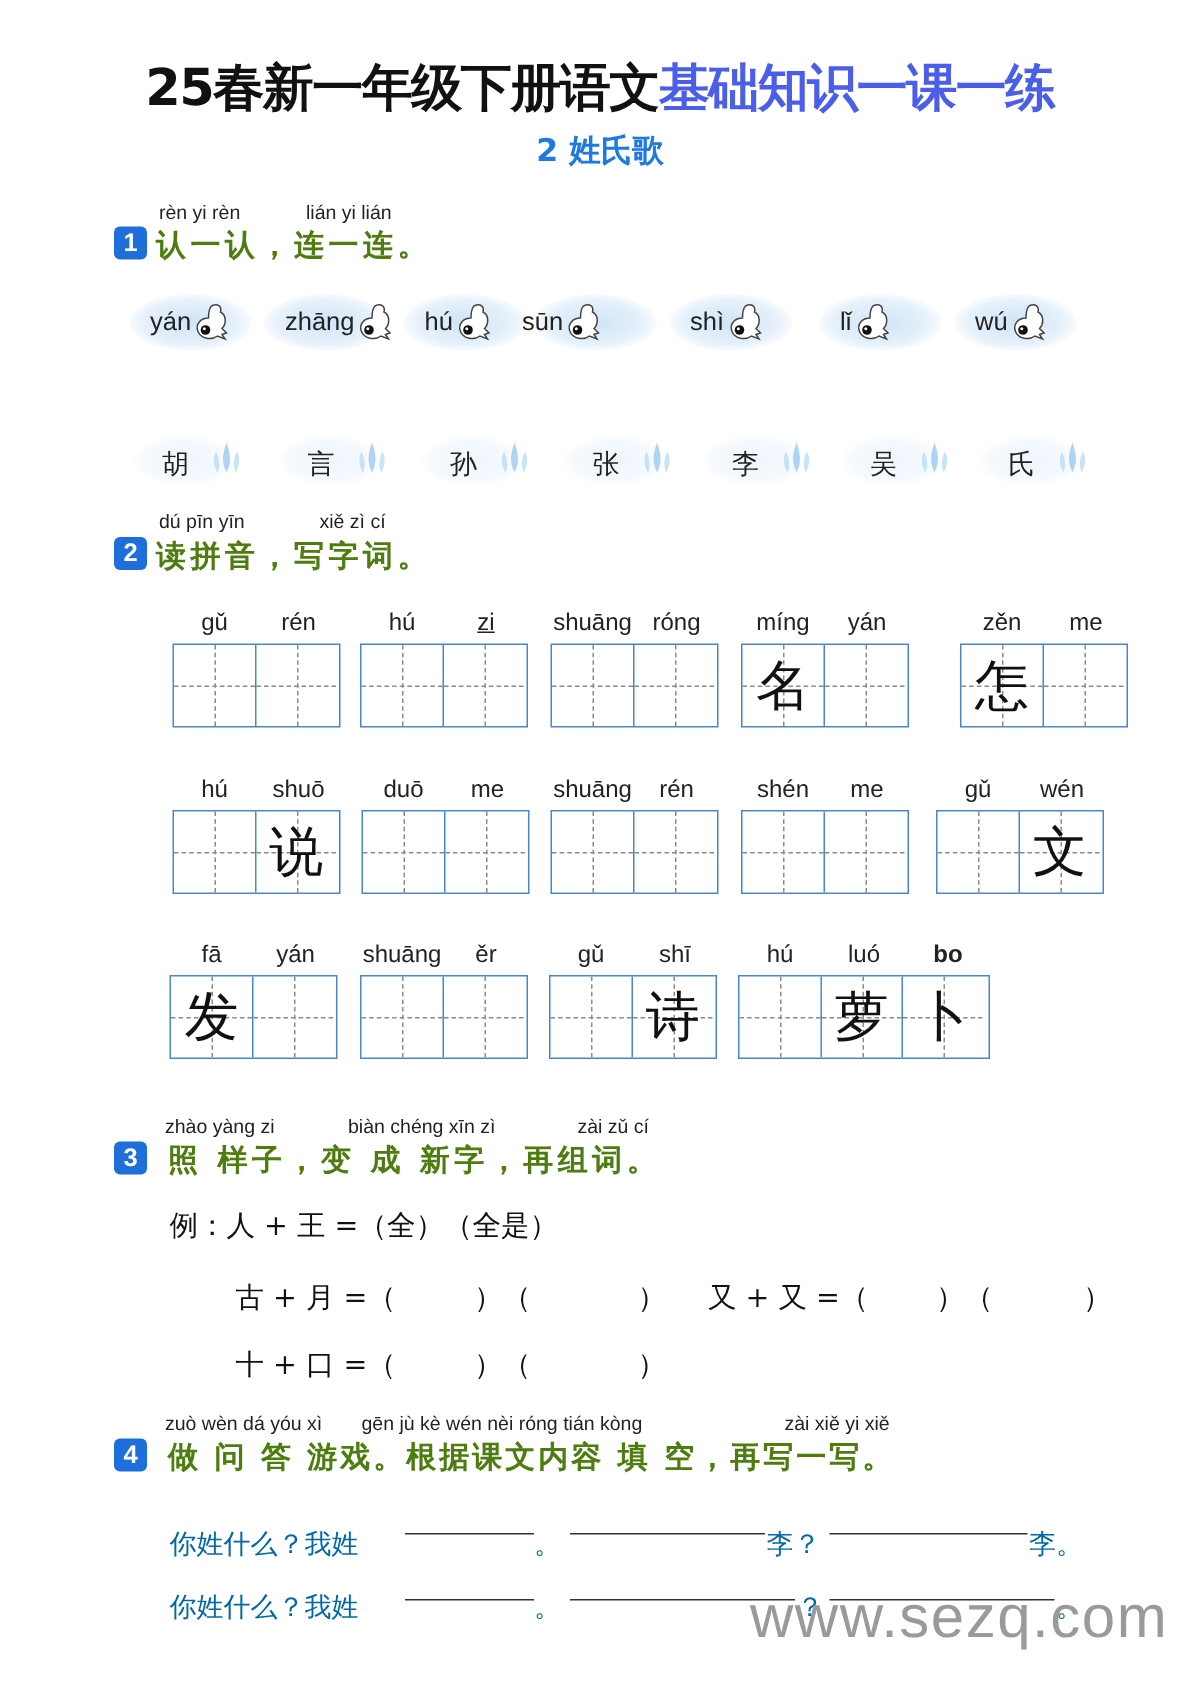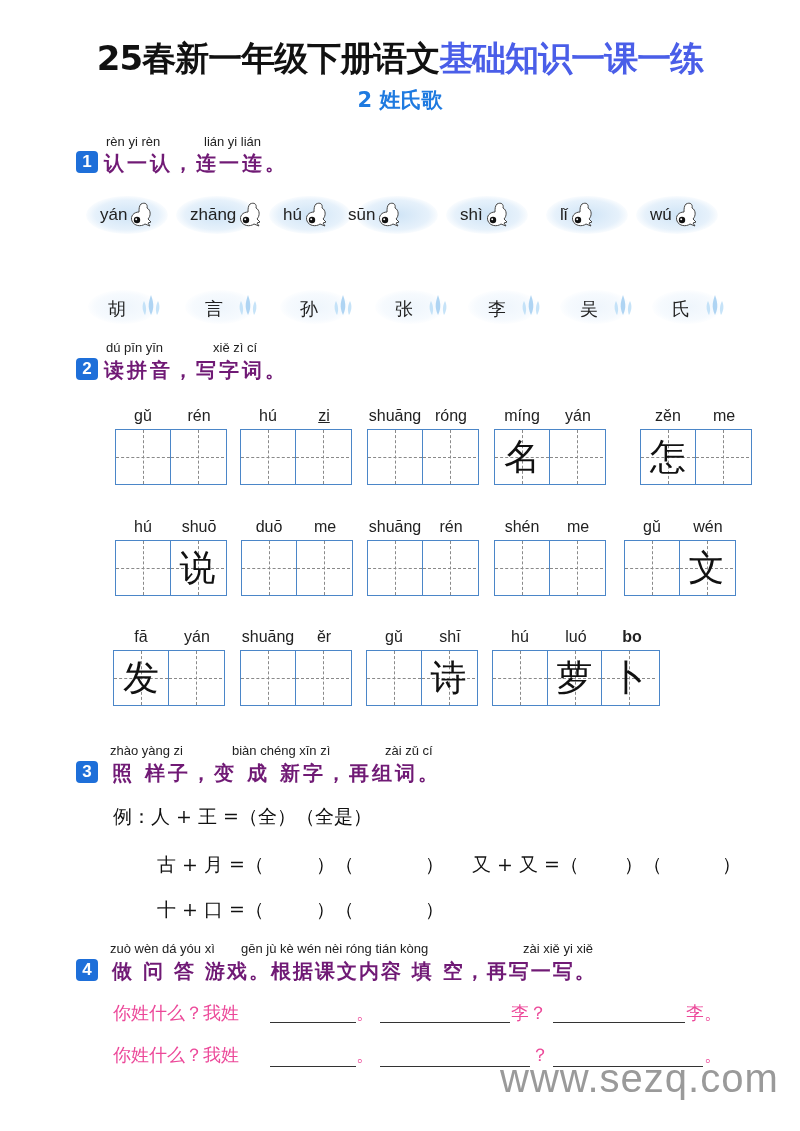--- a/index.html
+++ b/index.html
@@ -10,21 +10,21 @@
   
   .title { left: 0; width: 800px; top: 36px; text-align: center; font-size: 34px; font-weight: bold; letter-spacing: -1px; white-space: nowrap; }
   .title .black { color: #111; }
   .title .blue { color: #4a5ee8; font-family: "DejaVu Serif", serif; }
   .subtitle { left: 0; width: 800px; top: 86px; text-align: center; font-size: 21px; font-weight: bold; color: #1e7ae0; }
 
   
   .badge { width: 22px; height: 22px; background: #1e6fd9; color: #fff; border-radius: 4px;
            font-weight: bold; font-size: 17px; line-height: 22px; text-align: center; font-family: "Liberation Sans", sans-serif; }
   .py { font-size: 13px; color: #222; white-space: nowrap; font-family: "Liberation Sans", sans-serif; }
-  .sec-text { font-size: 20px; font-weight: bold; color: #701a75; white-space: nowrap; letter-spacing: 3px; font-family: "DejaVu Serif", serif; }
+  .sec-text { font-size: 20px; font-weight: bold; color: #4d7c0f; white-space: nowrap; letter-spacing: 3px; font-family: "DejaVu Serif", serif; }
 
   
   .fish { height: 40px; display: flex; align-items: center; }
   .cloud { position: absolute; border-radius: 50%; background: radial-gradient(ellipse at center, #cfe4f6 0%, #e6f1fb 55%, rgba(255,255,255,0) 75%); }
   .fish-label { position: relative; font-size: 17px; color: #222; font-family: "Liberation Sans", sans-serif; z-index: 2; }
   .fish-icon { position: relative; width: 24px; height: 28px; margin-left: 2px; z-index: 2; }
   .char-item { position: absolute; font-size: 18px; color: #222; font-family: "DejaVu Serif", serif; z-index: 2; }
   .splash { position: absolute; width: 22px; height: 26px; z-index: 1; }
 
   
@@ -36,21 +36,21 @@
   .cell:first-child { border-left: none; }
   .cell::before { content: ""; position: absolute; left: 50%; top: 0; bottom: 0; border-left: 1px dashed #8a8a8a; }
   .cell::after { content: ""; position: absolute; top: 50%; left: 0; right: 0; border-top: 1px dashed #8a8a8a; }
   .cell .ch { position: absolute; inset: 0; display: flex; align-items: center; justify-content: center;
               font-size: 36px; font-family: "DejaVu Serif", serif; color: #111; z-index: 2; }
 
   
   .eq { font-size: 19px; color: #111; white-space: nowrap; font-family: "DejaVu Serif", serif; }
 
   
-  .qa { font-size: 18px; color: #ec4899; white-space: nowrap; font-family: Liberation Mono, monospace; }
+  .qa { font-size: 18px; color: #0369a1; white-space: nowrap; font-family: Liberation Mono, monospace; margin-top: 16px; }
   .blank { position: absolute; border-bottom: 1px solid #333; height: 0; }
 
   .watermark { left: 500px; top: 1056px; font-size: 40px; color: #9a9a9a; font-family: "Liberation Sans", sans-serif; letter-spacing: 1px; }
 </style>
 </head>
 <body>
 
 <div class="abs title">
   <span class="black">25春新一年级下册语文</span><span class="blue">基础知识一课一练</span>
 </div>

